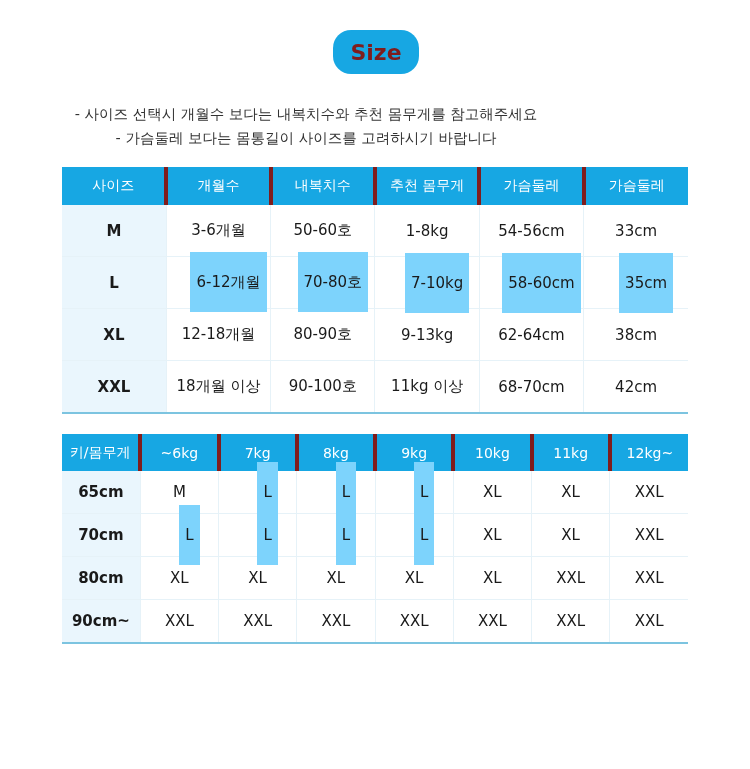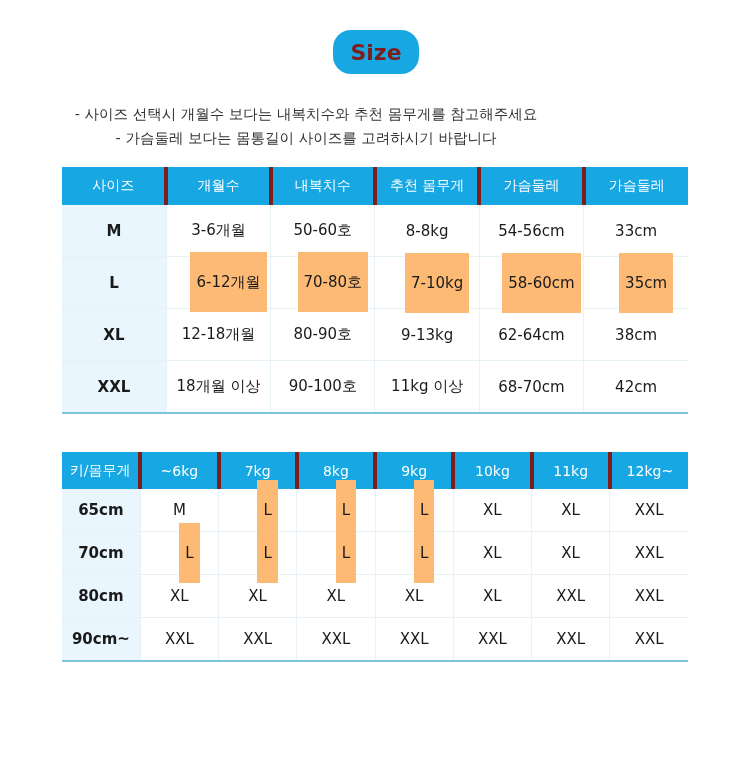--- a/index.html
+++ b/index.html
@@ -9,24 +9,24 @@
   table{position:absolute;border-collapse:collapse;table-layout:fixed;}
   th{background:#17a7e3;color:#fff;font-weight:normal;font-size:14px;border-right:4px solid #7f1d1d;padding:0;}
   th:last-child{border-right:none;}
   td{font-size:15px;text-align:center;border-right:1px solid #e6f2f8;border-bottom:1px solid #e6f2f8;padding:0;position:relative;}
   td:last-child{border-right:none;}
   td.rowhead{background:#eaf6fd;font-weight:bold;}
   tr:last-child td{border-bottom:2px solid #7cc4e0;}
   #t1{left:62px;top:167px;width:626px;}
   #t1 th{height:38px;}
   #t1 td{height:51px;}
-  #t2{left:62px;top:452px;width:626px;}
+  #t2{left:62px;top:434px;width:626px;}
   #t2 th{height:37px;}
   #t2 td{height:42px;}
-  .hl{background:#fdba74;padding:21px 6px;margin-left:20px;}
+  .hl{background:#7dd3fc;padding:21px 6px;margin-left:20px;}
 </style>
 </head>
 <body>
 
 <div class="pill">Size</div>
 
 <div class="notes">
   <div>- 사이즈 선택시 개월수 보다는 내복치수와 추천 몸무게를 참고해주세요</div>
   <div>- 가슴둘레 보다는 몸통길이 사이즈를 고려하시기 바랍니다</div>
 </div>
@@ -40,21 +40,21 @@
         <th>추천 몸무게</th>
         <th>가슴둘레</th>
         <th>가슴둘레</th>
       </tr>
     </thead>
   <tbody id="t1b">
       <tr>
         <td class="rowhead"><span>M</span></td>
         <td><span>3-6개월</span></td>
         <td><span>50-60호</span></td>
-        <td><span>8-8kg</span></td>
+        <td><span>1-8kg</span></td>
         <td><span>54-56cm</span></td>
         <td><span>33cm</span></td>
       </tr>
       <tr>
         <td class="rowhead"><span>L</span></td>
         <td><span class="hl">6-12개월</span></td>
         <td><span class="hl">70-80호</span></td>
         <td><span class="hl">7-10kg</span></td>
         <td><span class="hl">58-60cm</span></td>
         <td><span class="hl">35cm</span></td>

